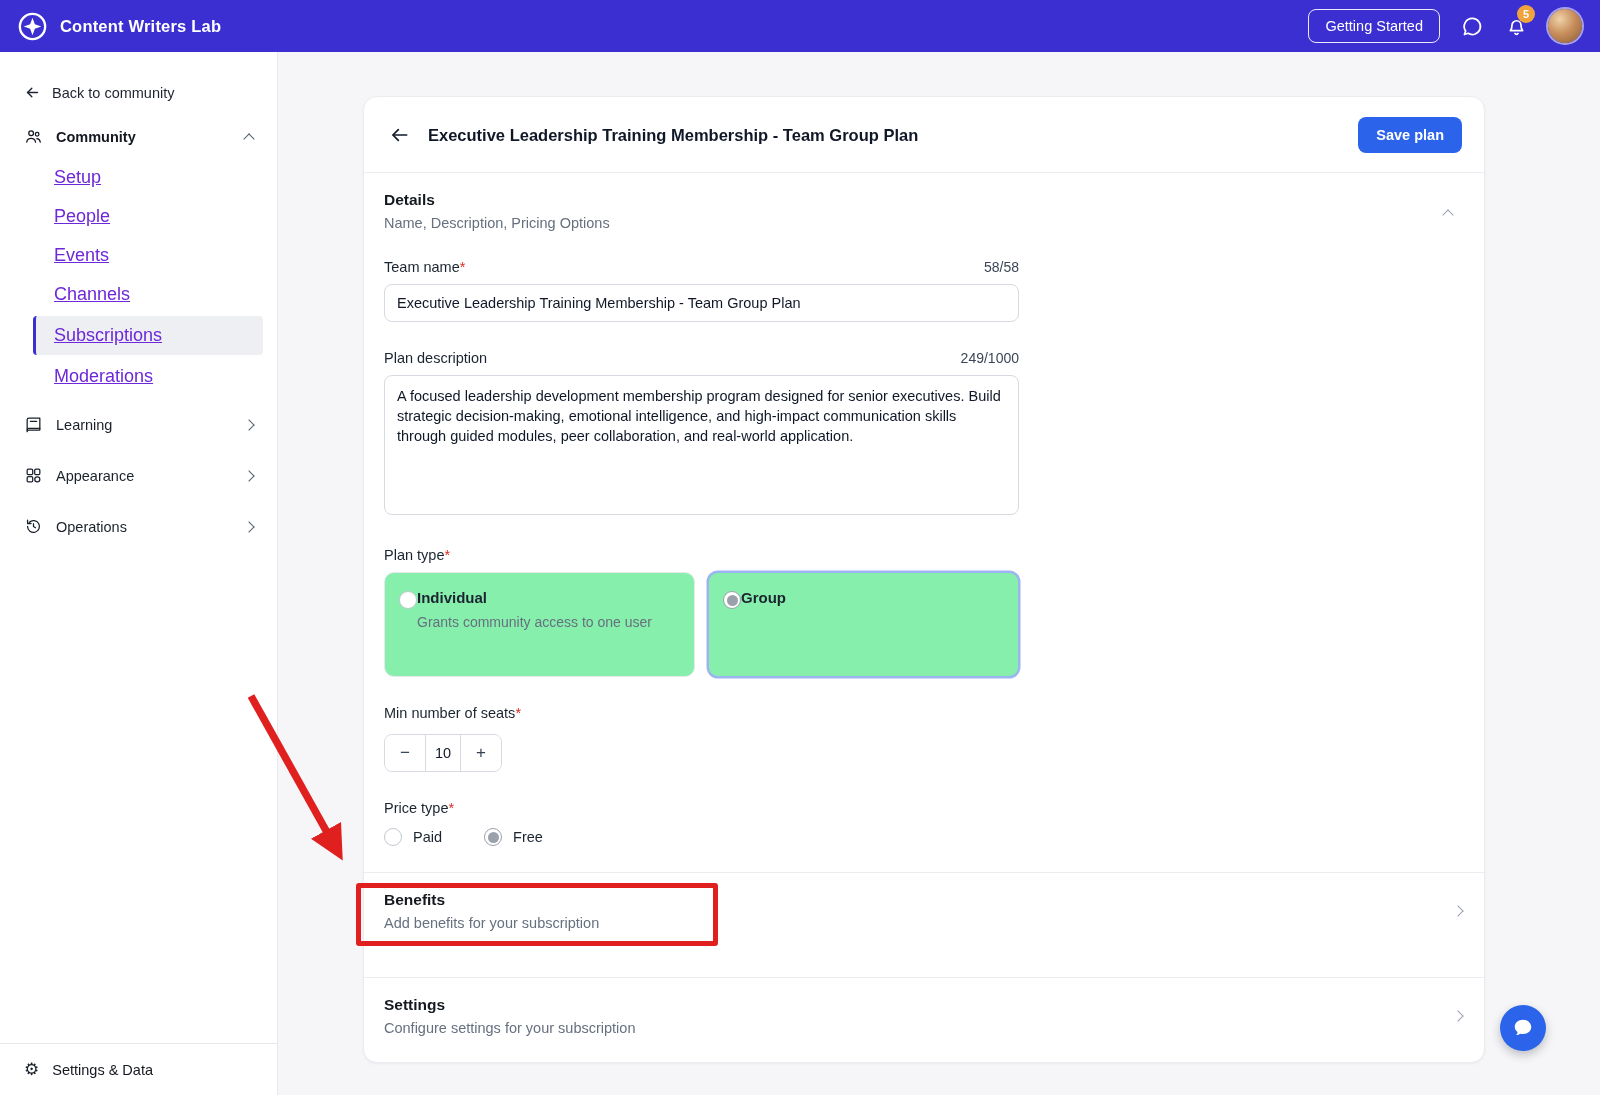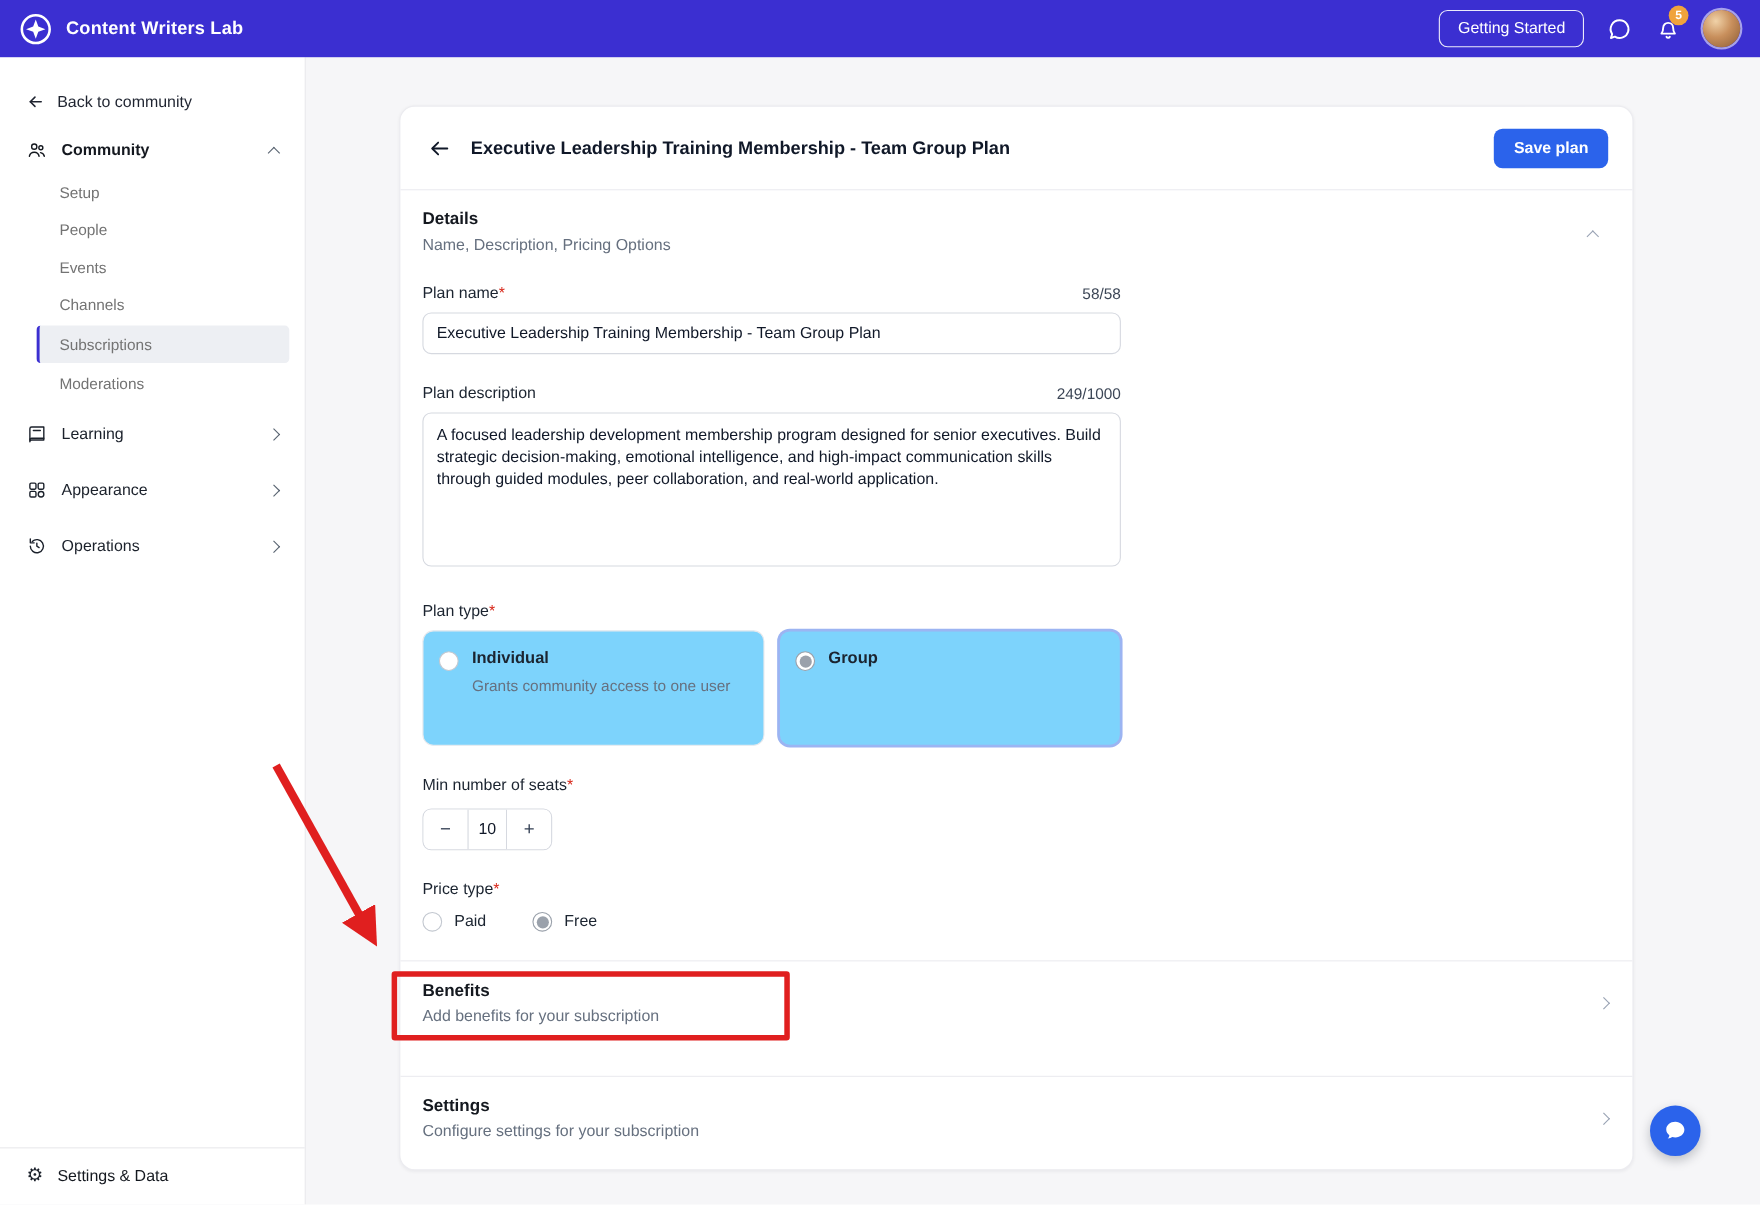--- a/index.html
+++ b/index.html
@@ -20,21 +20,21 @@
   
   .shell { display:flex; height:1043px; }
 
   
   .sidebar { width:278px; background:#fff; border-right:1px solid #e8e8ec; display:flex; flex-direction:column; }
   .back-row { display:flex; align-items:center; gap:11px; padding:32px 24px 10px; font-size:14.5px; color:#1f2430; cursor:pointer; }
   .back-row svg { flex:0 0 auto; }
   .nav-header { display:flex; align-items:center; gap:13px; padding:16px 24px 12px; font-size:14.5px; font-weight:700; color:#14181f; cursor:pointer; }
   .nav-header .chev { margin-left:auto; }
   .nav-sub { list-style:none; }
-  .nav-sub li { font-size:14px; color:#737373; padding:9px 24px 9px 54px; cursor:pointer; }
+  .nav-sub li { font-size:18px; color:#6d28d9; padding:9px 24px 9px 54px; cursor:pointer;text-decoration:underline; }
   .nav-sub li.active { background:#edeff3; border-left:3px solid #3b2fd1; border-radius:4px; margin:2px 14px 2px 33px; padding:9px 12px 9px 18px; font-weight:500; }
   .nav-row { display:flex; align-items:center; gap:13px; padding:13px 24px; font-size:14.5px; font-weight:500; color:#1b212b; cursor:pointer; margin-top:6px; }
   .nav-row .chev { margin-left:auto; }
   .sidebar-bottom { margin-top:auto; border-top:1px solid #e8e8ec; padding:17px 24px; display:flex; align-items:center; gap:13px; font-size:14.5px; color:#14181f; cursor:pointer; }
   .gear { font-family:"DejaVu Sans", sans-serif; font-size:17px; line-height:1; color:#1b212b; }
 
   .chev { display:inline-block; width:8px; height:8px; border-right:1.8px solid #55606e; border-bottom:1.8px solid #55606e; }
   .chev.up { transform:rotate(-135deg); margin-top:5px; }
   .chev.right { transform:rotate(-45deg); }
   .chev.muted { border-color:#98a2b3; }
@@ -55,21 +55,21 @@
 
   .form { width:635px; }
   .label-row { display:flex; justify-content:space-between; align-items:flex-end; margin:28px 0 9px; }
   .field-label { font-size:14.5px; color:#1b2430; }
   .req { color:#d92d20; }
   .counter { font-size:14px; color:#3c4656; }
   .text-input { width:100%; font-family:inherit; font-size:14.5px; color:#101828; padding:10px 12px; border:1px solid #d6d9e0; border-radius:8px; background:#fff; }
   .text-area { width:100%; height:140px; resize:none; font-family:inherit; font-size:14.5px; color:#101828; line-height:1.38; padding:10px 12px; border:1px solid #d6d9e0; border-radius:8px; background:#fff; }
 
   .type-cards { display:flex; gap:13px; margin-top:4px; }
-  .type-card { flex:1; display:flex; gap:12px; background:#7dd3fc; border:1px solid #e7e9ed; border-radius:10px; padding:16px 14px; cursor:pointer; min-height:105px; }
+  .type-card { flex:1; display:flex; background:#86efac; border:1px solid #e7e9ed; border-radius:10px; padding:16px 14px; cursor:pointer; min-height:105px; }
   .type-card.selected { box-shadow:0 0 0 1.5px #9cb4f2; border-color:#9cb4f2; }
   .type-title { font-size:15px; font-weight:600; color:#1b2430; }
   .type-desc { font-size:14px; color:#66707f; line-height:1.35; margin-top:7px; }
 
   .radio { width:18px; height:18px; border-radius:50%; border:1.5px solid #c3c8d0; background:#fff; flex:0 0 auto; margin-top:2px; position:relative; }
   .radio.checked { border-color:#9aa1ab; background:#fff; }
   .radio.checked::after { content:""; position:absolute; inset:2.5px; border-radius:50%; background:#9aa1ab; }
 
   .stepper { display:inline-flex; border:1px solid #d6d9e0; border-radius:8px; overflow:hidden; margin-top:4px; background:#fff; }
   .step-btn { width:40px; height:36px; display:flex; align-items:center; justify-content:center; font-size:17px; color:#344054; cursor:pointer; background:#fff; border:none; font-family:inherit; }
@@ -207,21 +207,21 @@
           <div>
             <div class="section-title">Details</div>
             <div class="section-sub">Name, Description, Pricing Options</div>
           </div>
           <span class="chev up muted"></span>
         </div>
 
         <div class="form">
           
           <div class="label-row">
-            <span class="field-label"><span>Plan name</span><span class="req">*</span></span>
+            <span class="field-label"><span>Team name</span><span class="req">*</span></span>
             <span class="counter">58/58</span>
           </div>
           <input class="text-input" type="text" value="Executive Leadership Training Membership - Team Group Plan" style="">
 
           
           <div class="label-row">
             <span class="field-label">Plan description</span>
             <span class="counter">249/1000</span>
           </div>
           <textarea class="text-area" style="">A focused leadership development membership program designed for senior executives. Build strategic decision-making, emotional intelligence, and high-impact communication skills through guided modules, peer collaboration, and real-world application.</textarea>

